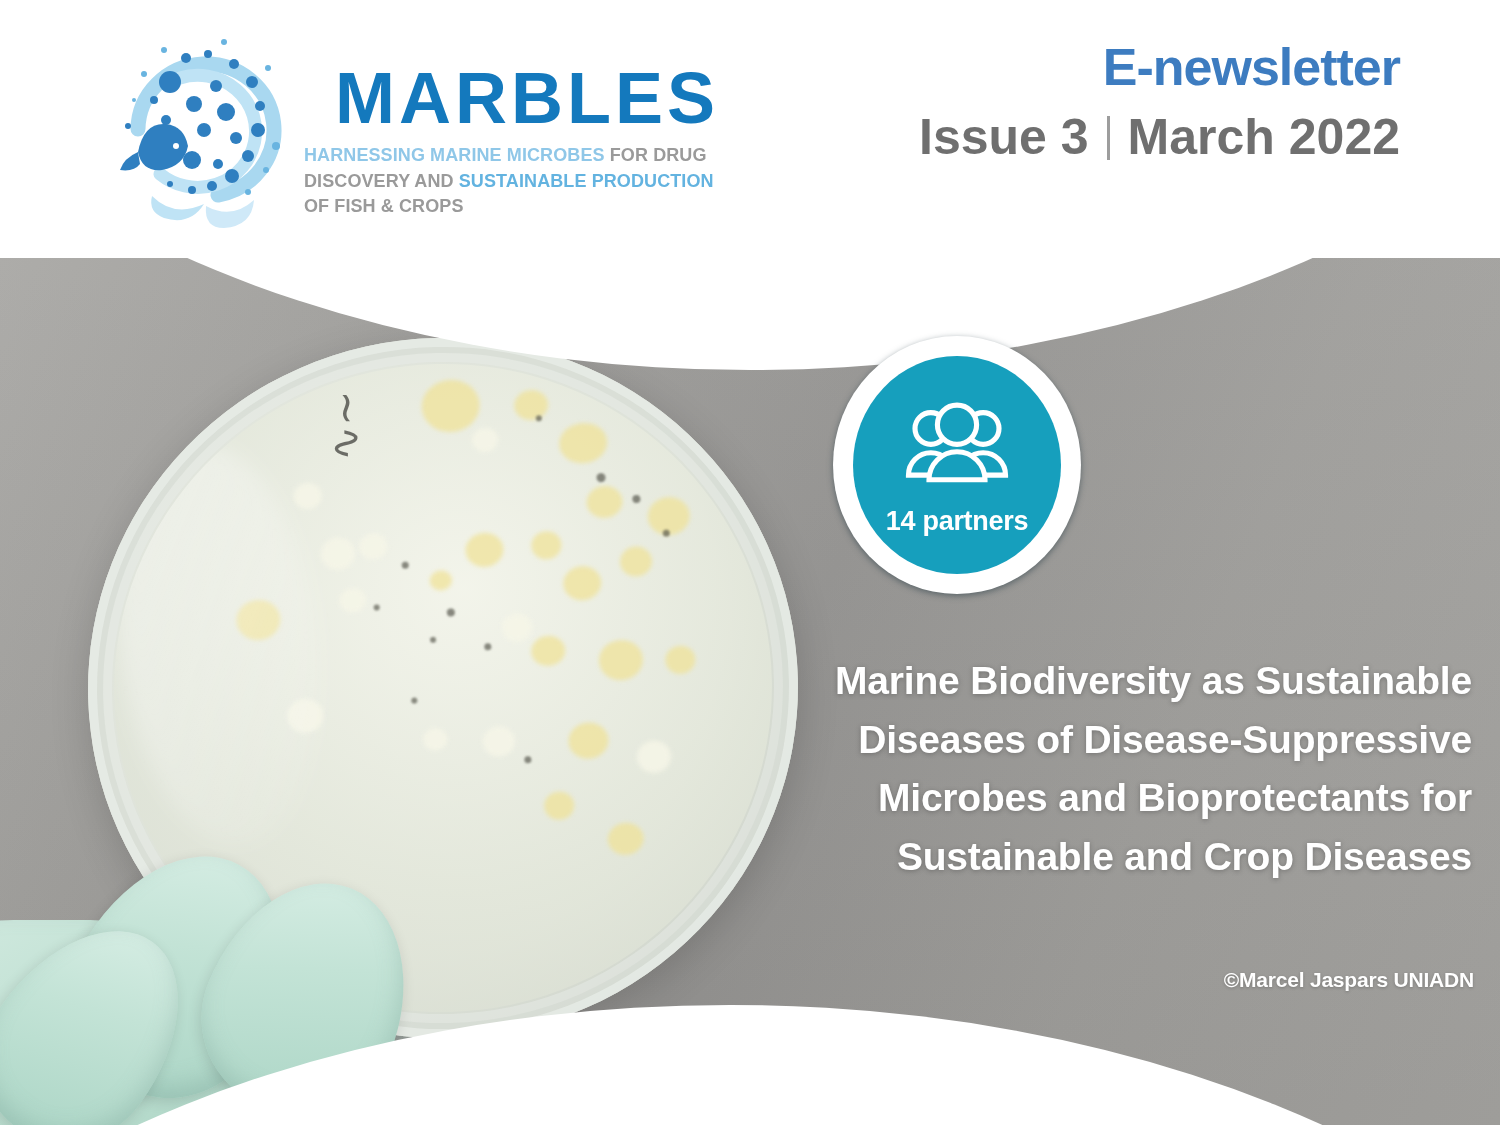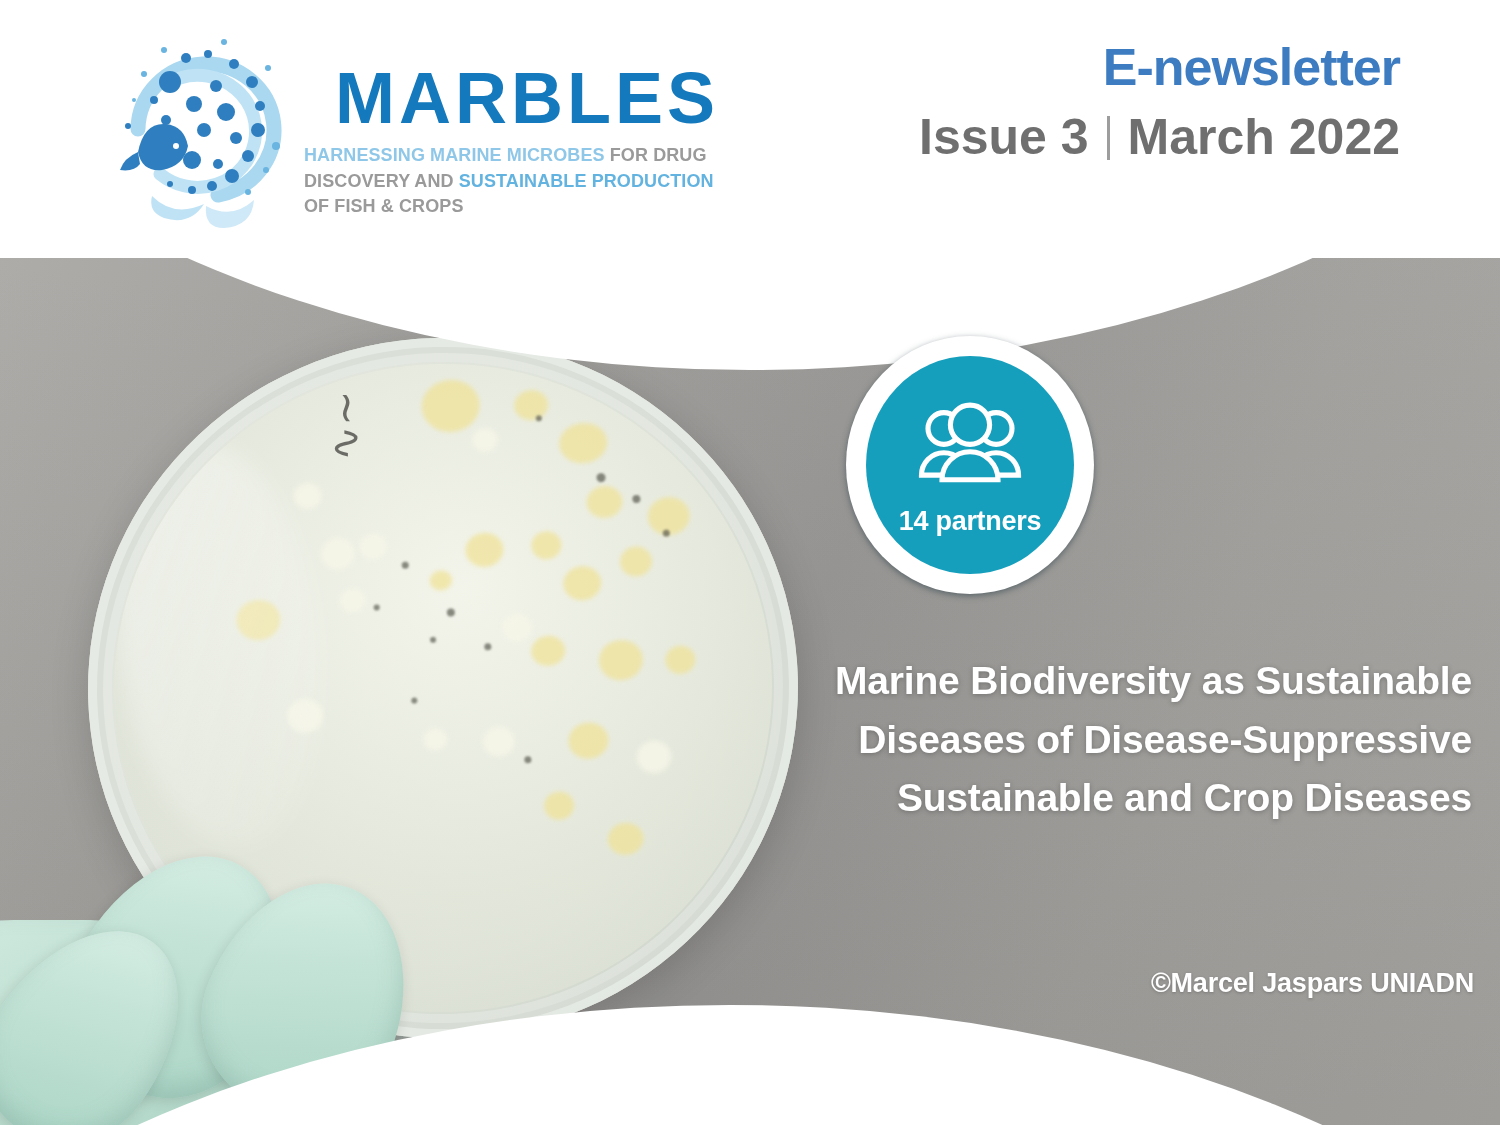--- a/index.html
+++ b/index.html
@@ -257,21 +257,21 @@
     width: 208px;
     height: 218px;
     border-radius: 50%;
     display: flex;
     flex-direction: column;
     align-items: center;
     justify-content: center;
     padding-top: 6px;
     box-sizing: border-box;
   }
-  .badge-partners { left: 13px; text-align: right; }
+  .badge-partners { left: 0; text-align: right; }
   .badge-partners .badge-inner { background: #169fbd; }
   .badge-countries { left: 318px; }
   .badge-countries .badge-inner { background: #f385ad; }
   .badge-icon {
     width: 112px;
     height: 98px;
     display: block;
   }
   .badge-label {
     margin-top: 8px;
@@ -298,21 +298,21 @@
     text-shadow: 0 1px 5px rgba(40,40,40,0.35);
   }
   .hero-title div { white-space: nowrap; }
 
   .credit {
     position: absolute;
     right: 26px;
     top: 968px;
     z-index: 45;
     color: #ffffff;
-    font-size: 27px;
+    font-size: 21px;
     font-weight: bold;
     letter-spacing: -0.2px;
     white-space: nowrap;
     text-shadow: 0 1px 3px rgba(40,40,40,0.3);
   }
 </style>
 </head>
 <body>
 
 <div id="page">
@@ -452,18 +452,19 @@
         </svg>
         <div class="badge-label">14 partners</div>
       </div>
     </div>
 
   </div>
 
   <div class="hero-title">
     <div>Marine Biodiversity as Sustainable</div>
     <div>Diseases of Disease-Suppressive</div>
+    <div>Microbes and Bioprotectants for</div>
     <div>Sustainable and Crop Diseases</div>
   </div>
 
   <div class="credit">©Marcel Jaspars UNIADN</div>
 
 </div>
 
 </body></html>

